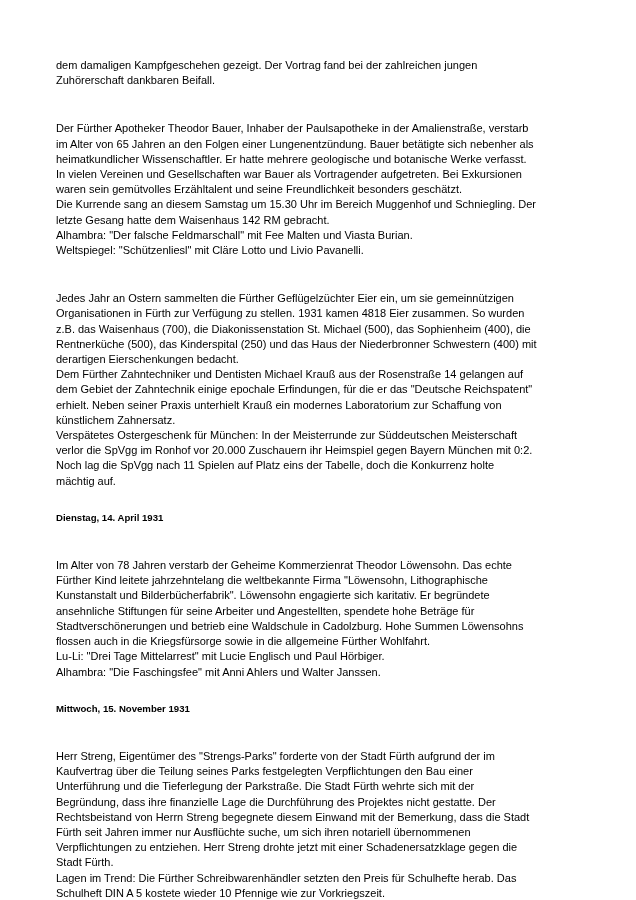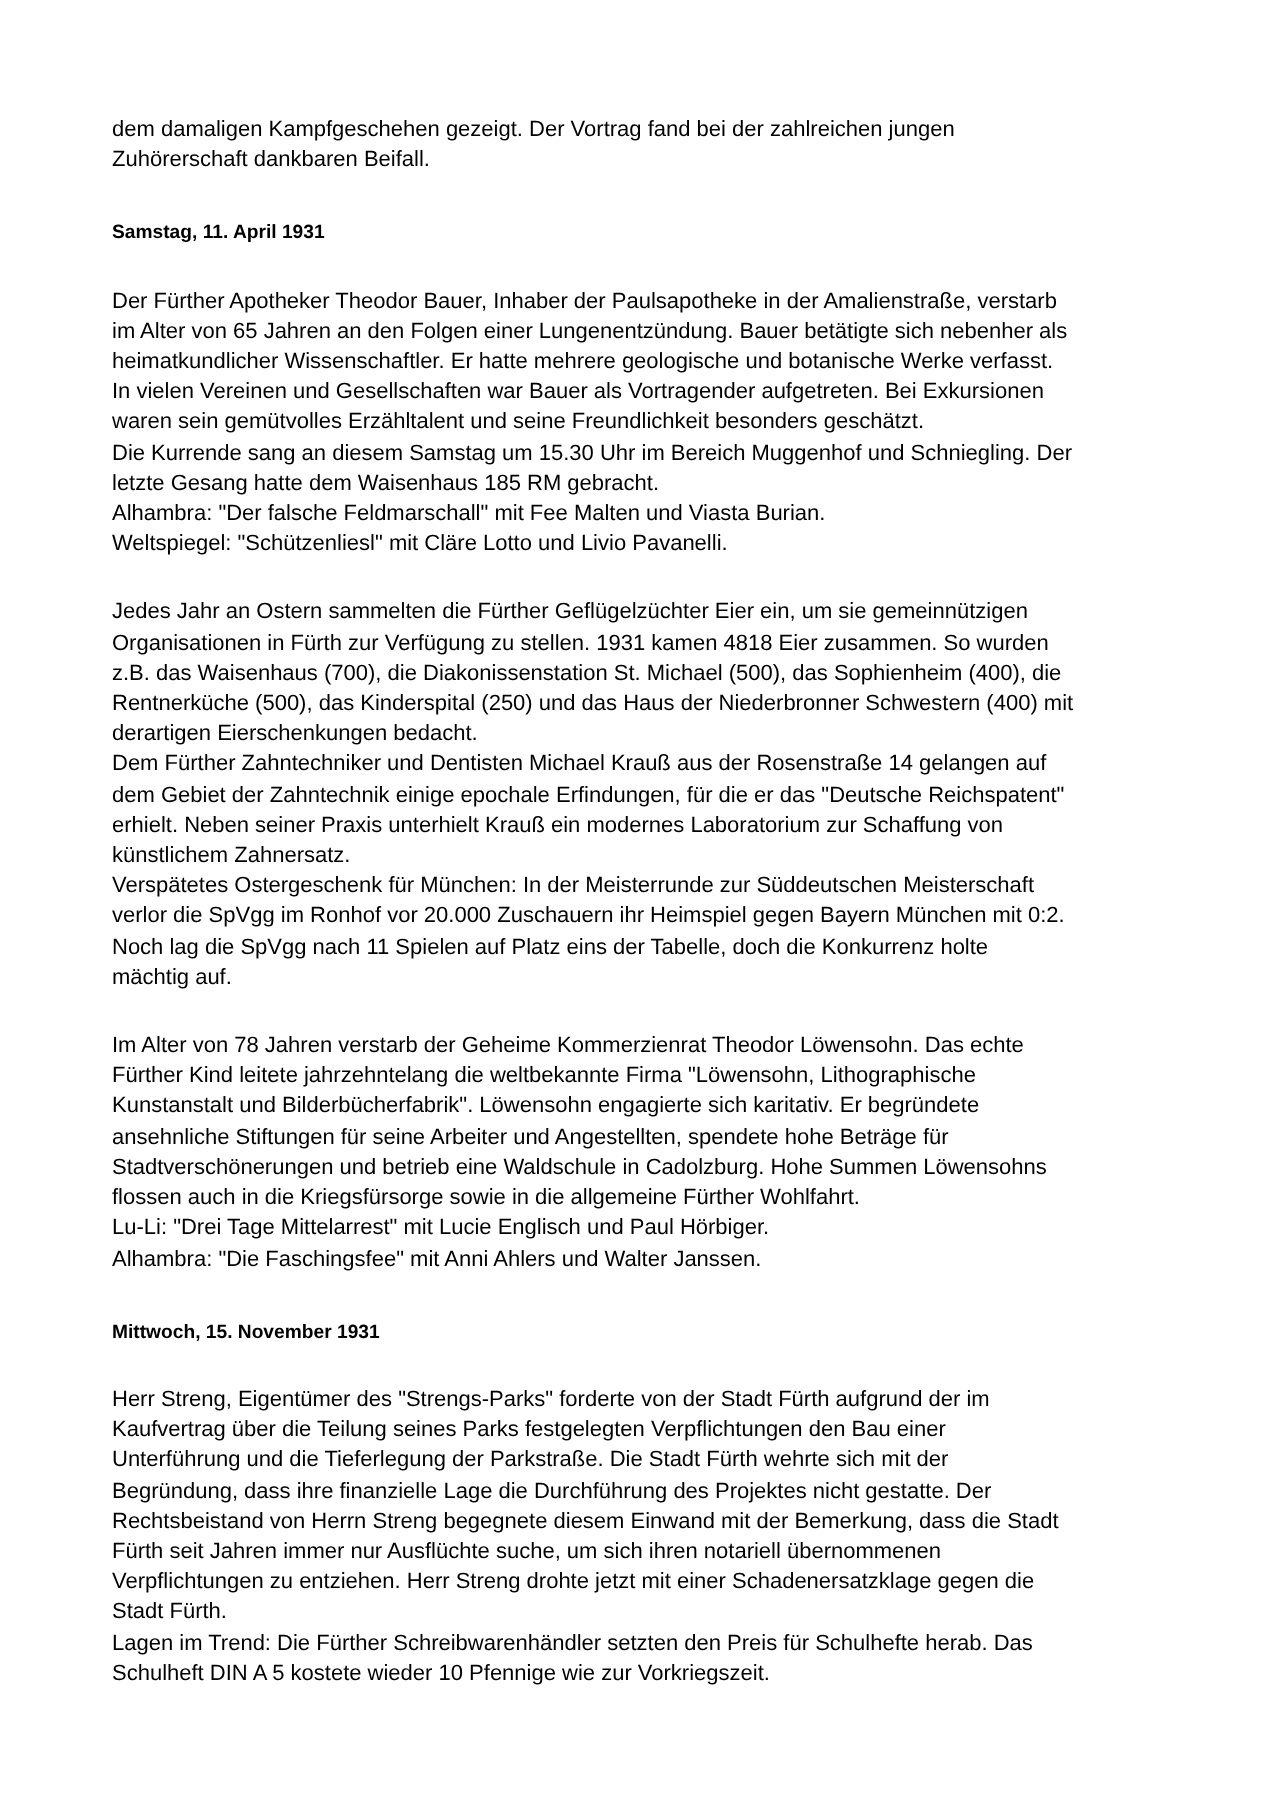--- a/index.html
+++ b/index.html
@@ -37,45 +37,42 @@
   .heading {
     font-size: 9.6px;
     line-height: 15.2px;
     font-weight: bold;
     margin: 0;
   }
   .gap-before-heading {
     margin-top: 21px;
   }
   .gap-after-heading {
-    margin-top: 19px;
+    margin-top: 33px;
   }
 </style>
 </head>
 <body>
 
 <div class="page">
 
   <div class="block">
     <p class="para">dem damaligen Kampfgeschehen gezeigt. Der Vortrag fand bei der zahlreichen jungen
 Zuhörerschaft dankbaren Beifall.</p>
   </div>
 
-  <div class="block gap-before-heading">
-    <p class="heading">Samstag, 11. April 1931</p>
-  </div>
 
   <div class="block gap-after-heading">
     <p class="para">Der Fürther Apotheker Theodor Bauer, Inhaber der Paulsapotheke in der Amalienstraße, verstarb
 im Alter von 65 Jahren an den Folgen einer Lungenentzündung. Bauer betätigte sich nebenher als
 heimatkundlicher Wissenschaftler. Er hatte mehrere geologische und botanische Werke verfasst.
 In vielen Vereinen und Gesellschaften war Bauer als Vortragender aufgetreten. Bei Exkursionen
 waren sein gemütvolles Erzähltalent und seine Freundlichkeit besonders geschätzt.</p>
     <p class="para">Die Kurrende sang an diesem Samstag um 15.30 Uhr im Bereich Muggenhof und Schniegling. Der
-letzte Gesang hatte dem Waisenhaus 185 RM gebracht.</p>
+letzte Gesang hatte dem Waisenhaus 142 RM gebracht.</p>
     <p class="para">Alhambra: "Der falsche Feldmarschall" mit Fee Malten und Viasta Burian.</p>
     <p class="para">Weltspiegel: "Schützenliesl" mit Cläre Lotto und Livio Pavanelli.</p>
   </div>
 
 
   <div class="block gap-after-heading">
     <p class="para">Jedes Jahr an Ostern sammelten die Fürther Geflügelzüchter Eier ein, um sie gemeinnützigen
 Organisationen in Fürth zur Verfügung zu stellen. 1931 kamen 4818 Eier zusammen. So wurden
 z.B. das Waisenhaus (700), die Diakonissenstation St. Michael (500), das Sophienheim (400), die
 Rentnerküche (500), das Kinderspital (250) und das Haus der Niederbronner Schwestern (400) mit
@@ -83,20 +80,23 @@
     <p class="para">Dem Fürther Zahntechniker und Dentisten Michael Krauß aus der Rosenstraße 14 gelangen auf
 dem Gebiet der Zahntechnik einige epochale Erfindungen, für die er das "Deutsche Reichspatent"
 erhielt. Neben seiner Praxis unterhielt Krauß ein modernes Laboratorium zur Schaffung von
 künstlichem Zahnersatz.</p>
     <p class="para">Verspätetes Ostergeschenk für München: In der Meisterrunde zur Süddeutschen Meisterschaft
 verlor die SpVgg im Ronhof vor 20.000 Zuschauern ihr Heimspiel gegen Bayern München mit 0:2.
 Noch lag die SpVgg nach 11 Spielen auf Platz eins der Tabelle, doch die Konkurrenz holte
 mächtig auf.</p>
   </div>
 
+  <div class="block gap-before-heading">
+    <p class="heading">Dienstag, 14. April 1931</p>
+  </div>
 
   <div class="block gap-after-heading">
     <p class="para">Im Alter von 78 Jahren verstarb der Geheime Kommerzienrat Theodor Löwensohn. Das echte
 Fürther Kind leitete jahrzehntelang die weltbekannte Firma "Löwensohn, Lithographische
 Kunstanstalt und Bilderbücherfabrik". Löwensohn engagierte sich karitativ. Er begründete
 ansehnliche Stiftungen für seine Arbeiter und Angestellten, spendete hohe Beträge für
 Stadtverschönerungen und betrieb eine Waldschule in Cadolzburg. Hohe Summen Löwensohns
 flossen auch in die Kriegsfürsorge sowie in die allgemeine Fürther Wohlfahrt.</p>
     <p class="para">Lu-Li: "Drei Tage Mittelarrest" mit Lucie Englisch und Paul Hörbiger.</p>
     <p class="para">Alhambra: "Die Faschingsfee" mit Anni Ahlers und Walter Janssen.</p>

